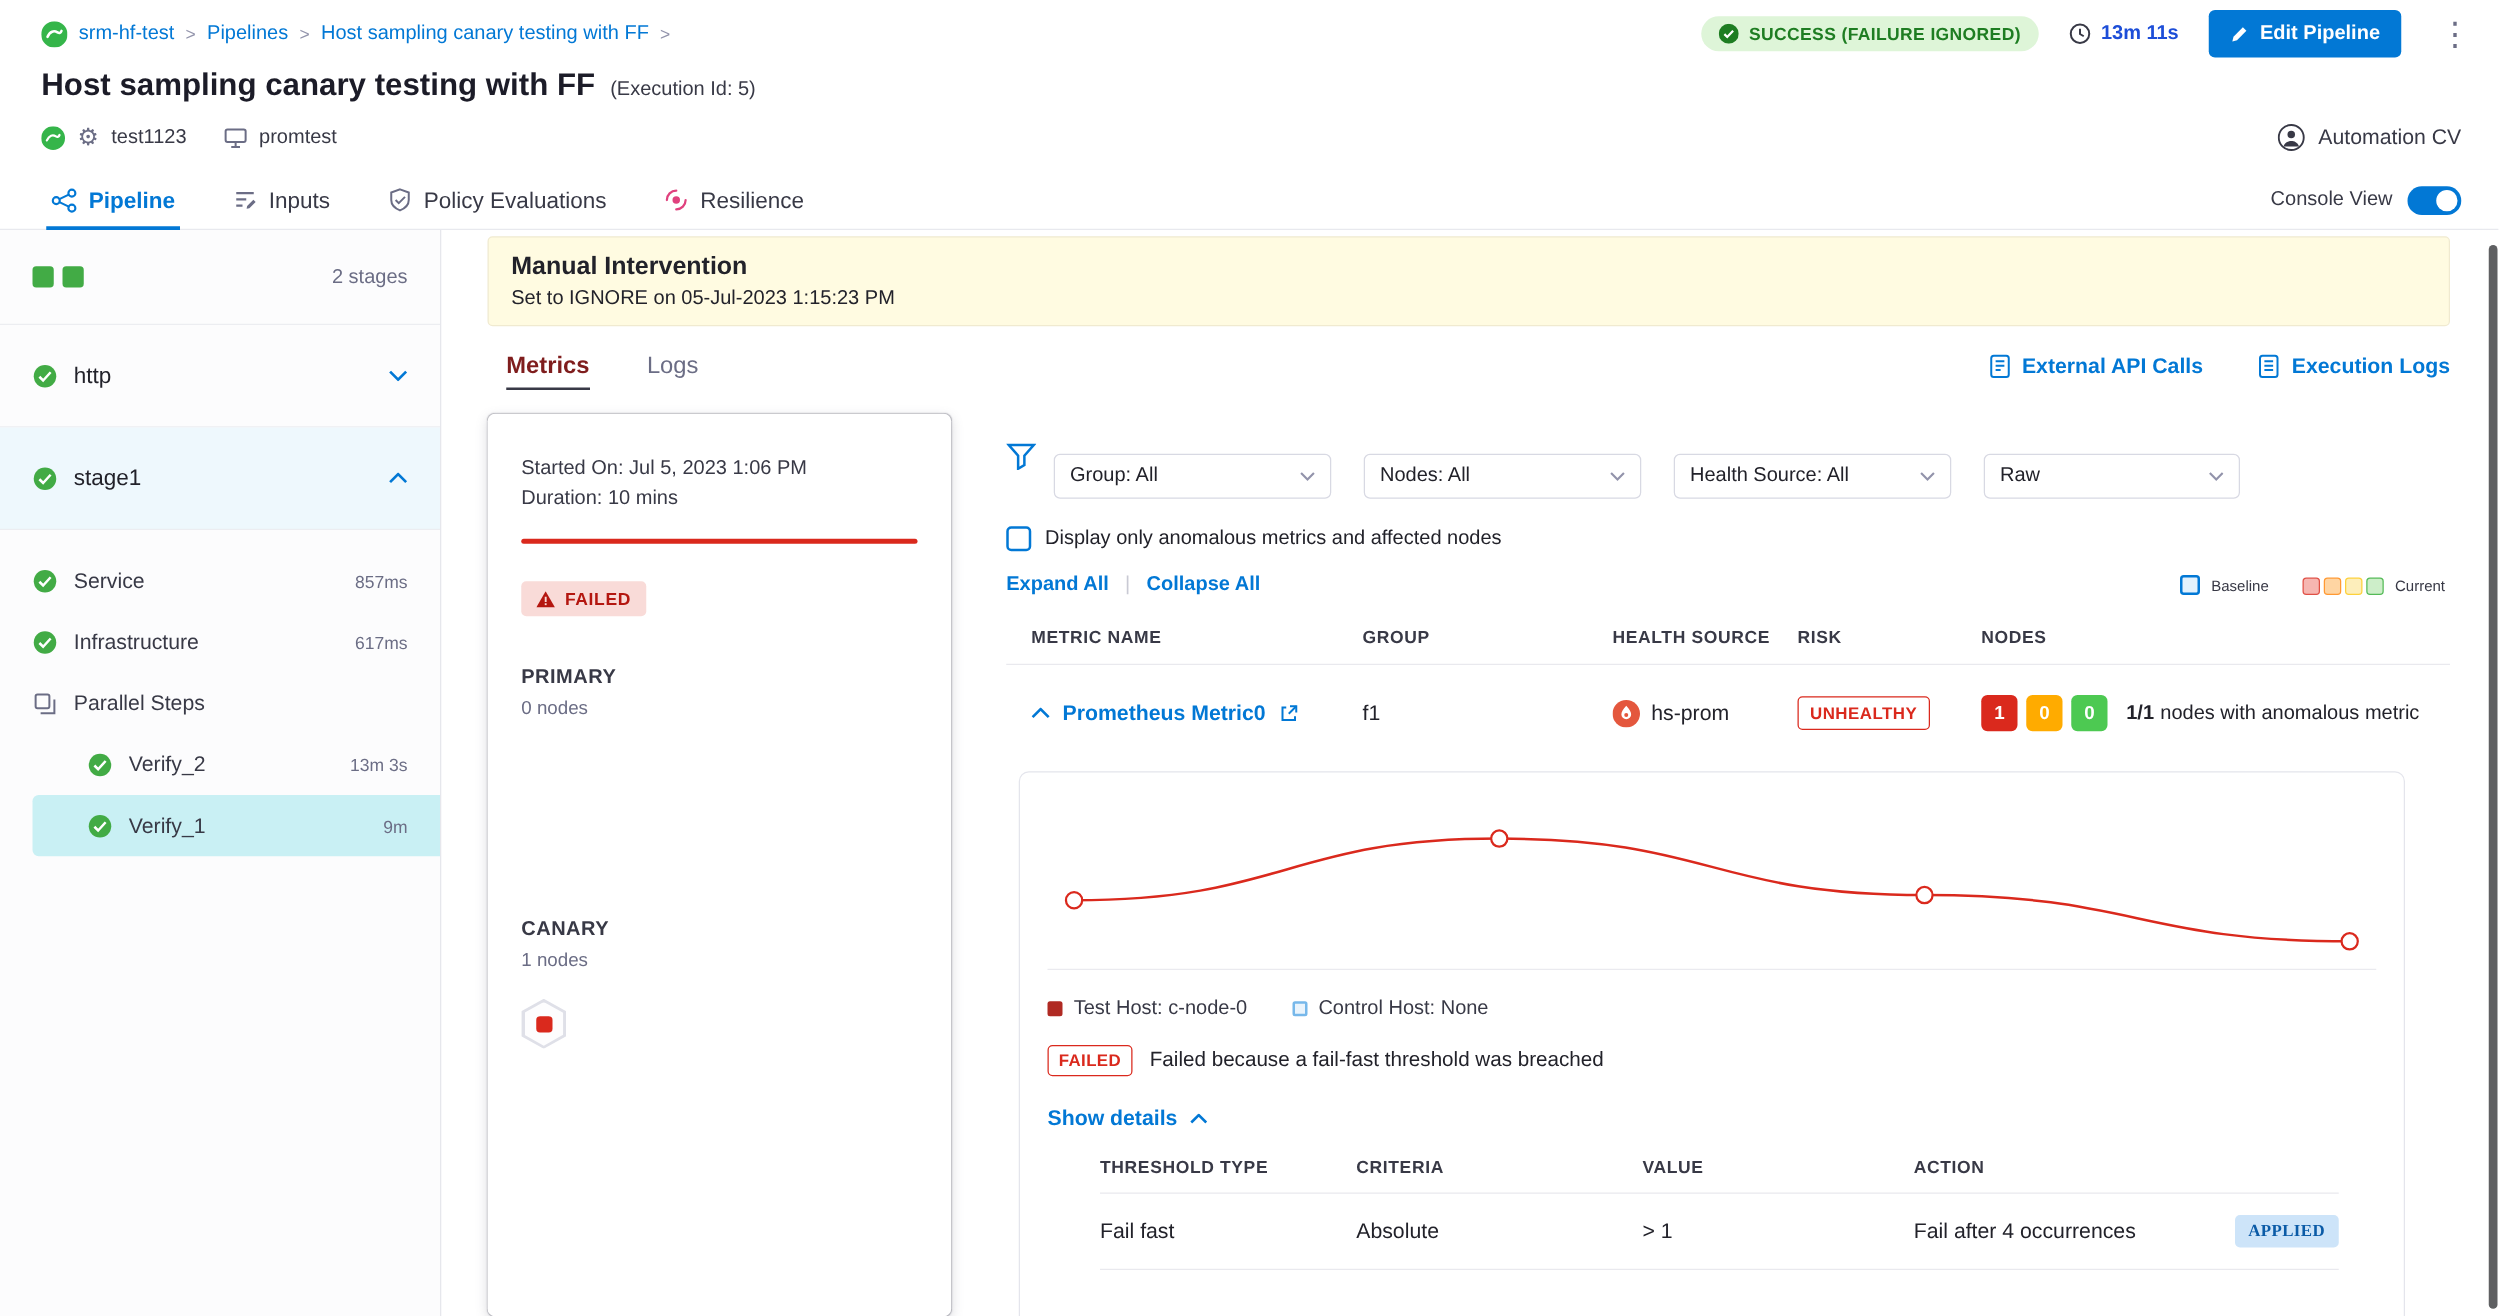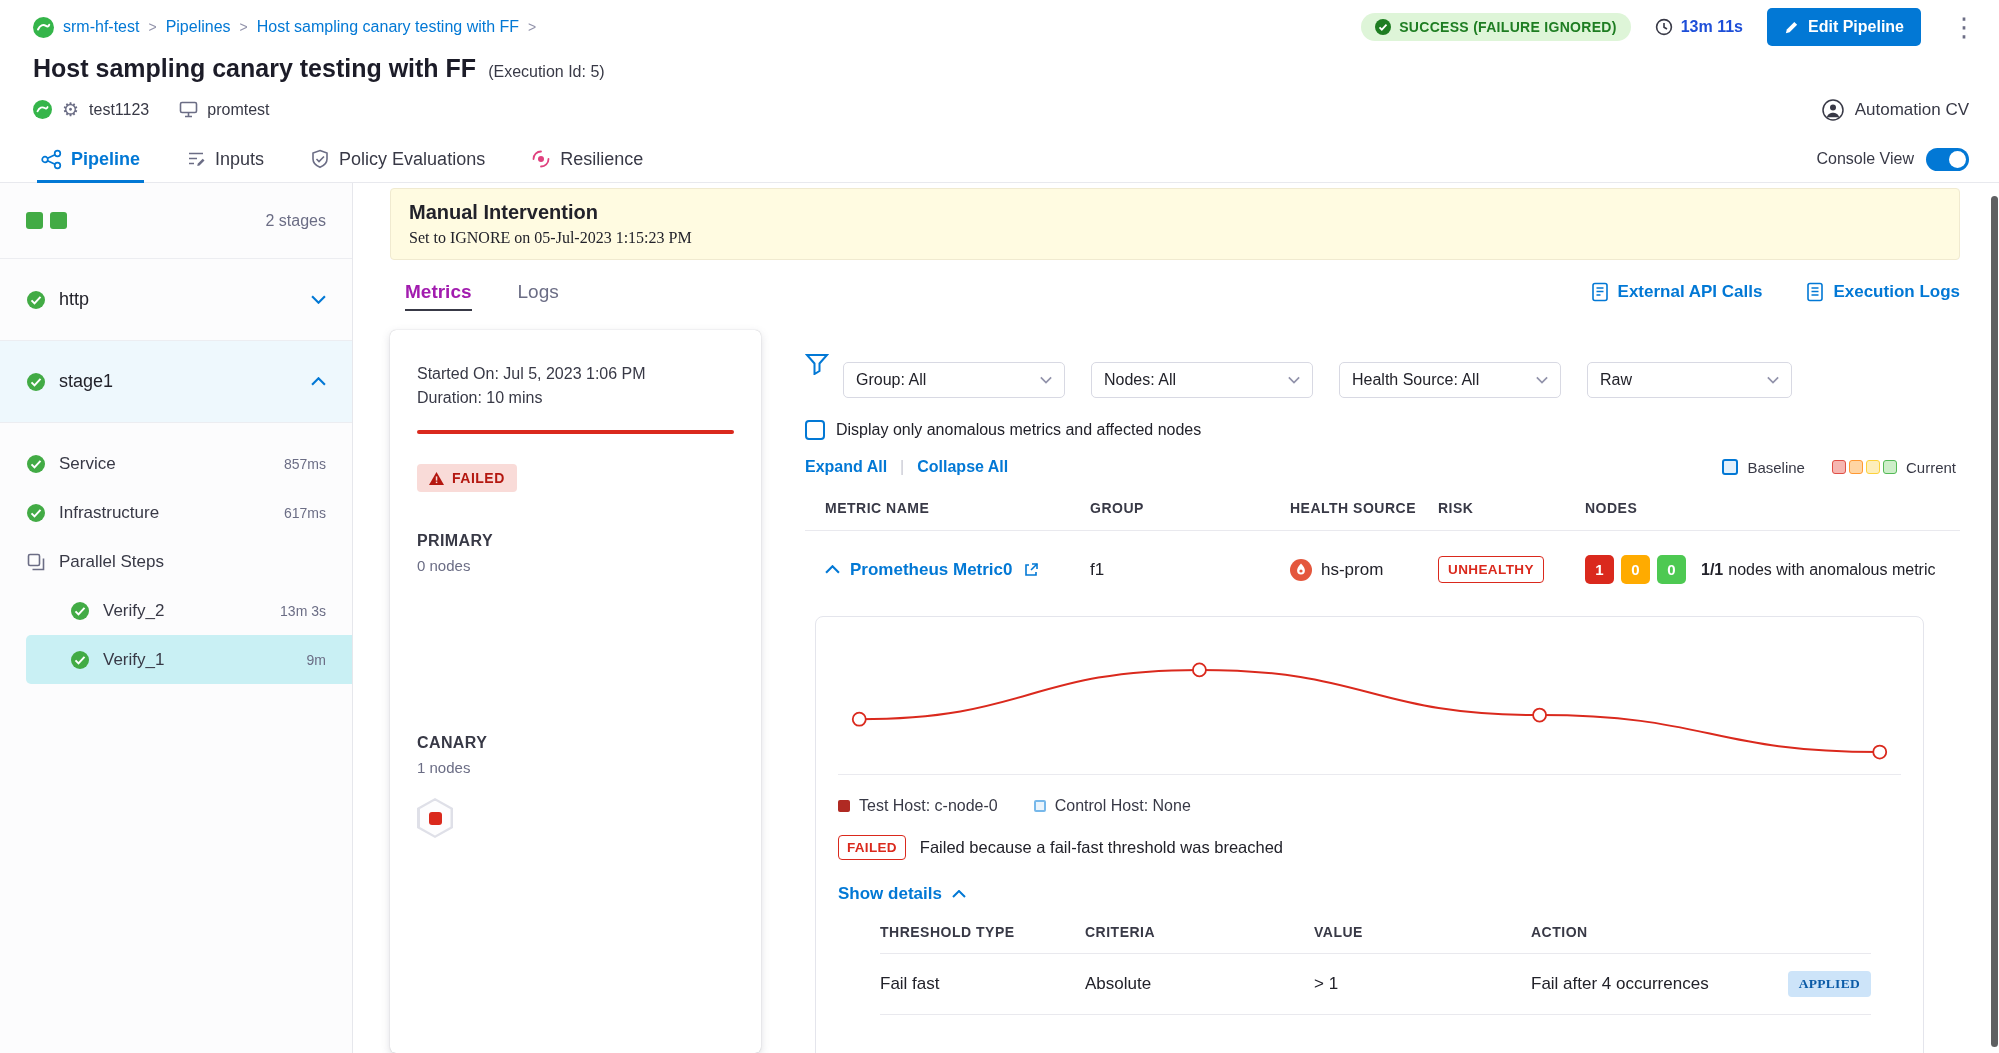--- a/index.html
+++ b/index.html
@@ -50,24 +50,24 @@
   .steps { padding-top:16px; }
   .step-row { height:49px; display:flex; align-items:center; gap:13px; padding:0 26px; font-size:17px; color:#383946; cursor:pointer; }
   .step-row .dur { margin-left:auto; font-size:14px; color:#6b6d85; }
   .step-row.indent { padding-left:70px; }
   .step-row.selected { background:#c9f0f4; margin-left:26px; padding-left:44px; border-radius:5px 0 0 5px; }
 
   
   .main { flex:1; min-width:0; padding:5px 39px 0 37px; display:flex; flex-direction:column; }
   .banner { background:#fffbe1; border:1px solid #f0ead0; border-radius:4px; padding:12px 18px; flex-shrink:0; }
   .banner-title { font-size:20px; font-weight:700; }
-  .banner-sub { font-size:16px; margin-top:5px;font-family:Liberation Serif, serif; }
+  .banner-sub { font-size:16px; margin-top:5px; }
   .sub-tabs-row { display:flex; align-items:center; margin-top:8px; padding-left:15px; height:48px; flex-shrink:0; }
   .sub-tab { font-size:19px; color:#6b6d85; margin-right:46px; height:100%; display:flex; align-items:center; position:relative; cursor:pointer; }
-  .sub-tab.active { color:#a21caf; font-weight:700; }
+  .sub-tab.active { color:#7f1d1d; font-weight:700; }
   .sub-tab.active::after { content:""; position:absolute; left:0; right:0; bottom:5px; height:2px; background:#383946; }
   .doc-links { margin-left:auto; display:flex; gap:44px; }
   .doc-link { display:flex; gap:9px; align-items:center; color:#0278d5; font-size:17px; font-weight:700; text-decoration:none; cursor:pointer; }
 
   .panels { display:flex; gap:44px; margin-top:14px; flex:1; min-height:0; }
   .summary-card { width:371px; flex-shrink:0; background:#fff; border-radius:6px; box-shadow:0 0 1px rgba(40,41,61,.35), 0 3px 9px rgba(96,97,112,.22); padding:32px 27px; }
   .summary-line { font-size:16px; color:#383946; line-height:24px; }
   .progress-line { height:4px; background:#da291d; border-radius:2px; margin-top:20px; }
   .failed-badge { display:inline-flex; align-items:center; gap:8px; background:#f9dbd8; color:#b41710; font-weight:700; font-size:14px; letter-spacing:.5px; padding:6px 12px; border-radius:4px; margin-top:30px; }
   .group-label { font-size:16px; font-weight:700; color:#383946; letter-spacing:.4px; margin-top:40px; }
@@ -81,21 +81,21 @@
   .metrics-panel { flex:1; min-width:0; display:flex; flex-direction:column; }
   .filter-row { display:flex; align-items:center; gap:26px; }
   .funnel-icon { margin-right:-12px; display:flex; }
   .select { width:222px; height:36px; border:1px solid #d8d9e3; border-radius:5px; background:#fff; display:flex; align-items:center; justify-content:space-between; padding:0 12px; font-size:16px; color:#22222a; cursor:pointer;margin-top:32px; }
   .select.small { width:205px; }
   .checkbox-row { margin-top:22px; display:flex; align-items:center; gap:11px; font-size:16px; color:#22222a; }
   .checkbox { width:20px; height:20px; border:2px solid #0278d5; border-radius:4px; background:#fff; cursor:pointer; flex-shrink:0; }
   .expand-row { margin-top:18px; display:flex; align-items:center; font-size:16px; }
   .link { color:#0278d5; font-weight:700; text-decoration:none; cursor:pointer; }
   .pipe-sep { color:#c9cad4; margin:0 13px; }
-  .legend { margin-left:auto; display:flex; align-items:center; gap:9px; font-size:15px; color:#383946; margin-right:4px; }
+  .legend { margin-left:auto; display:flex; align-items:flex-end; gap:9px; font-size:12px; color:#383946; margin-right:4px; }
   .baseline-sq { width:16px; height:16px; border:2px solid #0278d5; background:#e3f1fc; border-radius:3px; }
   .current-swatches { display:flex; gap:3px; margin-left:18px; }
   .cs { width:14px; height:14px; border-radius:3px; border:1.5px solid; }
   .cs.r { background:#f6b6b1; border-color:#e05046; }
   .cs.o { background:#ffd5a3; border-color:#ff9933; }
   .cs.y { background:#fdeebb; border-color:#fdd13b; }
   .cs.g { background:#cdeec9; border-color:#54ba57; }
 
   .m-table-head { margin-top:24px; display:grid; grid-template-columns:265px 200px 148px 147px 1fr; padding:0 0 14px 20px; font-size:14px; font-weight:700; color:#383946; letter-spacing:.5px; border-bottom:1px solid #e9e9ee; }
   .m-row { display:grid; grid-template-columns:265px 200px 148px 147px 1fr; align-items:center; padding:24px 0 18px 20px; }

